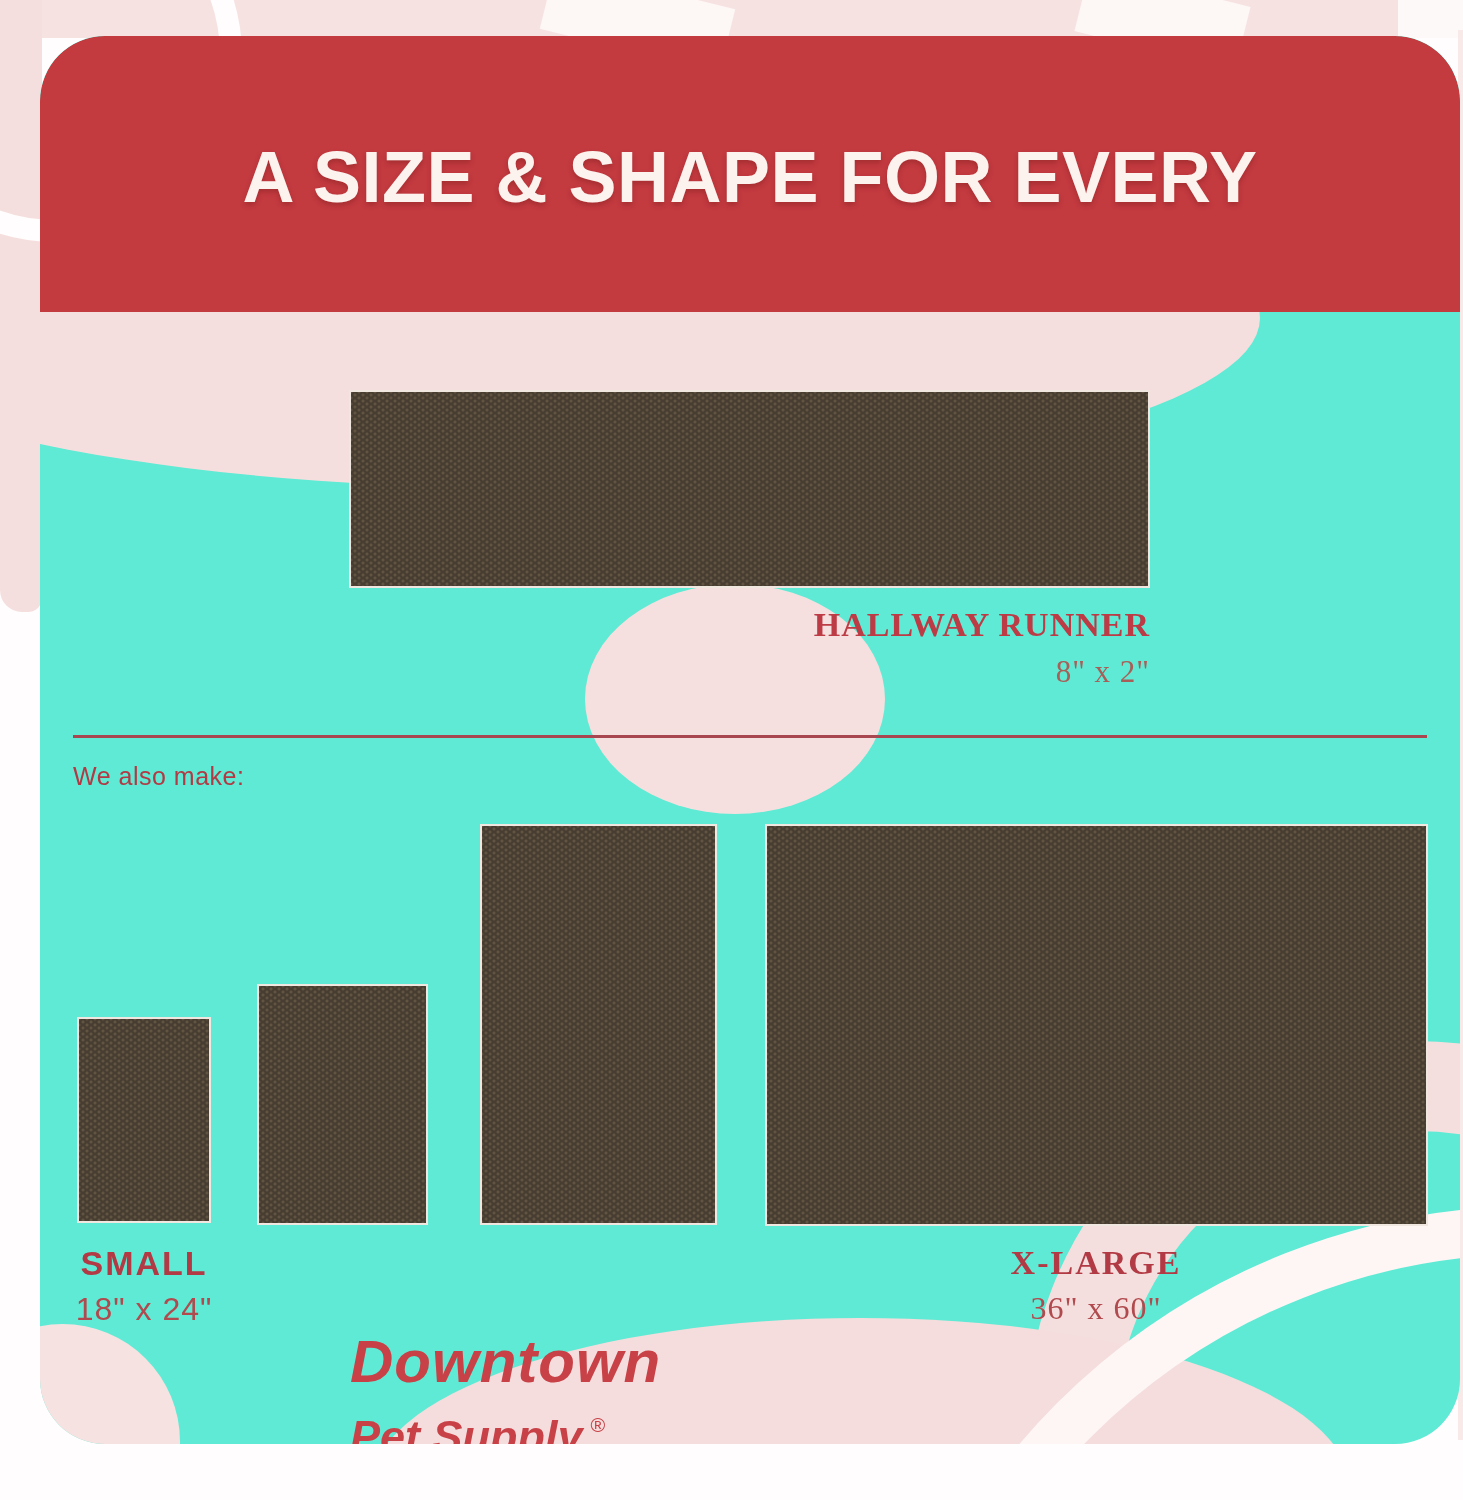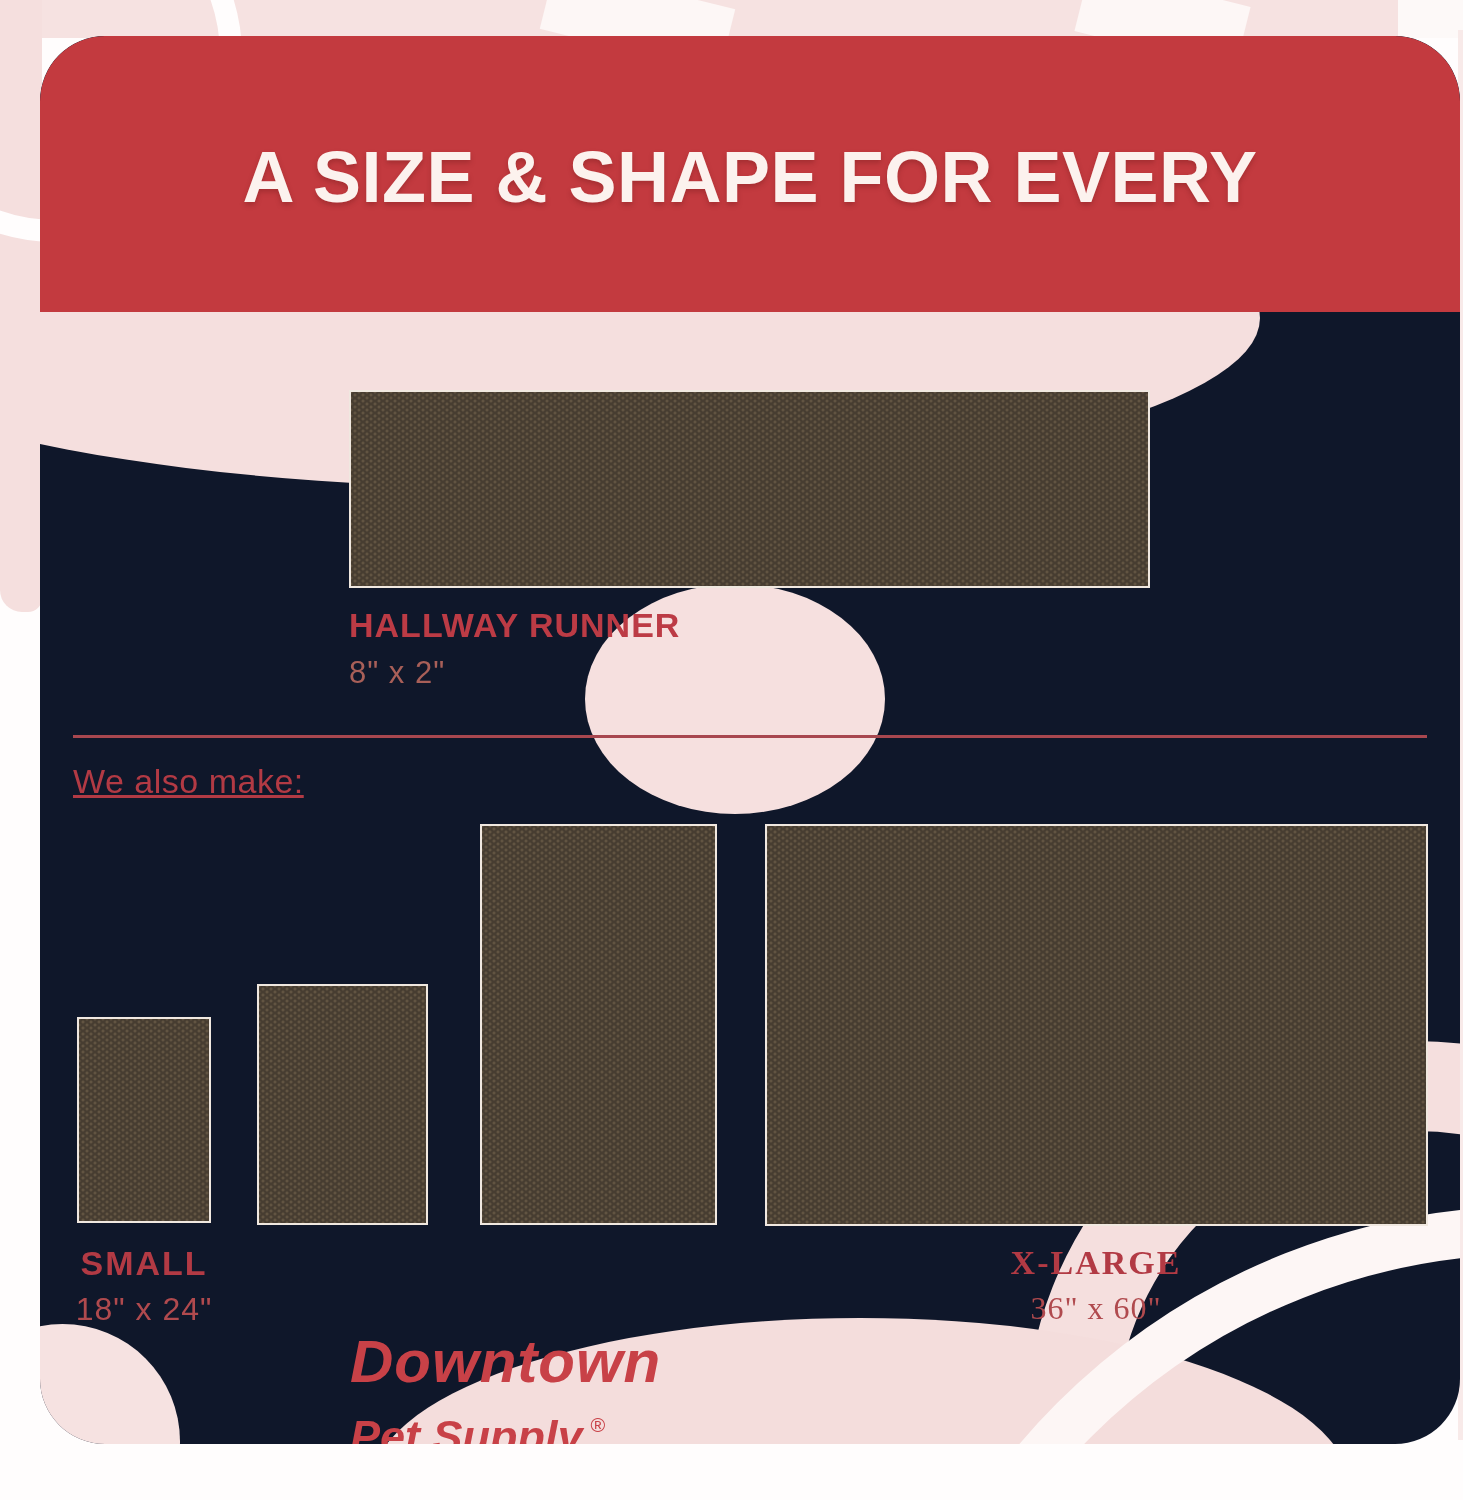--- a/index.html
+++ b/index.html
@@ -20,21 +20,21 @@
   .left-strip   { left: 0; top: 0; width: 42px; height: 612px; background: #f5dfde; border-radius: 0 0 14px 22px; }
   .white-band-a { left: 545px; top: -14px; width: 185px; height: 66px; background: #fdf7f6; transform: rotate(14deg); }
   .white-band-b { left: 1080px; top: -14px; width: 165px; height: 66px; background: #fdf7f6; transform: rotate(14deg); }
   .white-arc-tl { left: -132px; top: -132px; width: 330px; height: 330px; border-radius: 50%;
                   border: 22px solid #fffdfd; background: transparent; }
 
   
   .card {
     position: absolute; left: 40px; top: 36px;
     width: 1420px; height: 1408px;
-    background: #0f172a; border-radius: 65px; overflow: hidden;
+    background: #5eead4; border-radius: 65px; overflow: hidden;
   }
   
   .band-under-header { left: -240px; top: 112px; width: 1460px; height: 340px;
                        background: #f5dfde; border-radius: 50%; z-index: 1; }
   .ellipse-runner    { left: 545px; top: 548px; width: 300px; height: 230px;
                        background: #f6e0df; border-radius: 50%; z-index: 1; }
   .ring-br           { left: 985px; top: 1005px; width: 600px; height: 600px;
                        border: 90px solid #f5dfde; border-radius: 50%; background: transparent; z-index: 1; }
   .blob-bottom       { left: 330px; top: 1282px; width: 980px; height: 340px;
                        background: #f4dddc; border-radius: 50%; z-index: 1; }
@@ -69,32 +69,32 @@
   }
   .mat-runner { left: 309px; top: 354px; width: 801px; height: 198px; }
   .mat-small  { left: 37px;  top: 981px; width: 134px; height: 206px; }
   .mat-medium { left: 217px; top: 948px; width: 171px; height: 241px; }
   .mat-large  { left: 440px; top: 788px; width: 237px; height: 401px; }
   .mat-xlarge { left: 725px; top: 788px; width: 663px; height: 402px; }
 
   
   .runner-caption {
     position: absolute; left: 309px; top: 570px; width: 801px;
-    text-align: left; z-index: 2;
+    text-align: right; z-index: 2; font-family: Liberation Serif, serif;
   }
   .runner-caption .name { font-size: 34px; font-weight: bold; letter-spacing: 1px; color: #bc3b45; }
   .runner-caption .dims { font-size: 31px; color: #a85f58; margin-top: 10px; letter-spacing: 1px; }
 
   .divider {
     position: absolute; left: 33px; top: 699px; width: 1354px; height: 3px;
     background: #a8474f; z-index: 2;
   }
   .also-make {
     position: absolute; left: 33px; top: 726px; z-index: 2;
-    font-size: 34px; color: #b23a44; letter-spacing: 0.5px; text-decoration: underline;
+    font-size: 25px; color: #b23a44; letter-spacing: 0.5px;
   }
 
   .size-caption { position: absolute; top: 1208px; width: 400px; text-align: center; z-index: 2; }
   .size-caption.small  { left: -96px; }
   .size-caption.medium { left: 102px; }
   .size-caption.large  { left: 358px; }
   .size-caption.xlarge { left: 856px; font-family: Liberation Serif, serif; }
   .size-caption .name { font-size: 34px; font-weight: bold; letter-spacing: 2px; color: #b23a44; }
   .size-caption .dims { font-size: 32px; color: #b04a4e; margin-top: 8px; letter-spacing: 1px; }
 

